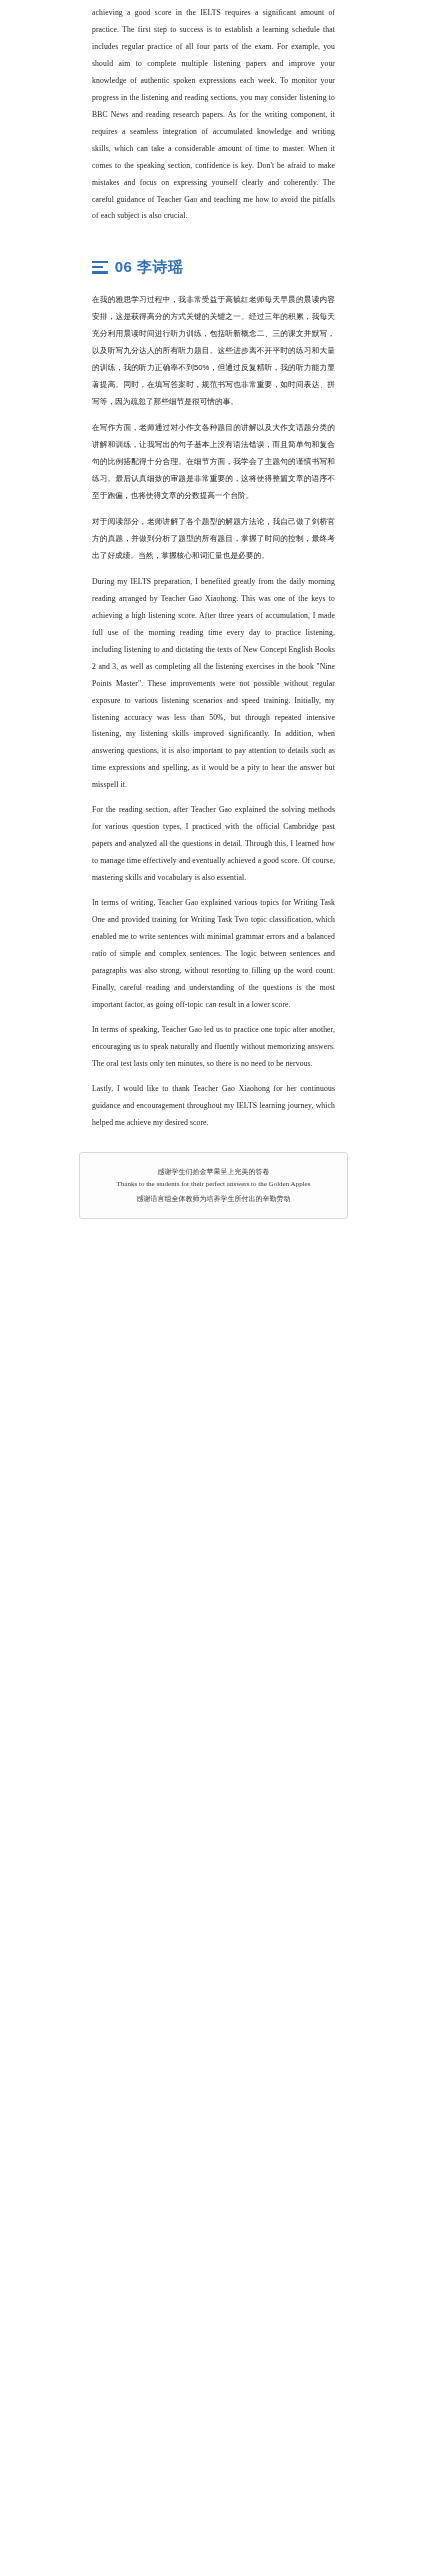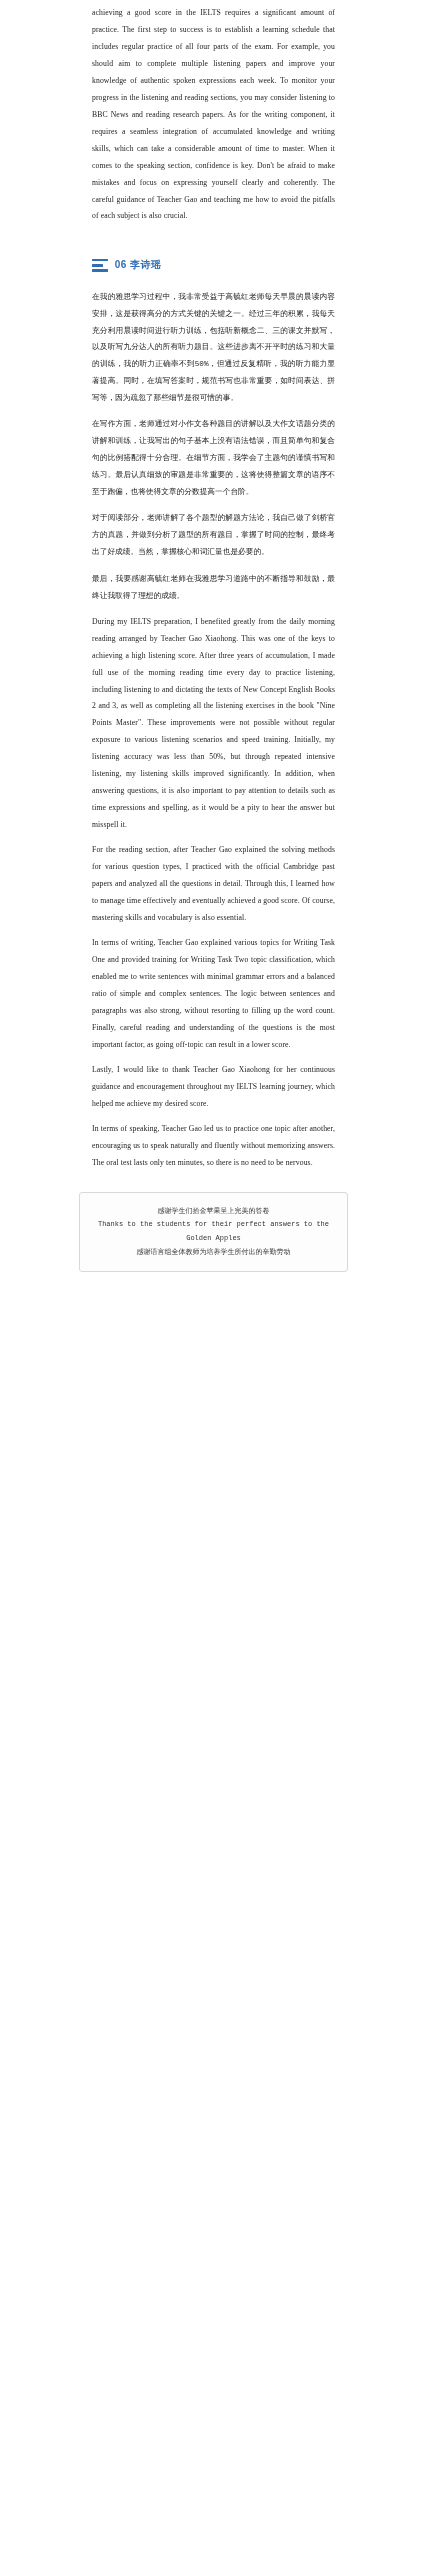--- a/index.html
+++ b/index.html
@@ -26,21 +26,21 @@
   .para-en {
     font-family: "Liberation Serif", serif;
     font-size: 7.7px;
     line-height: 2.2;
     text-align: justify;
     margin: 0 0 8.2px 0;
     color: #222;
     letter-spacing: 0.1px;
   }
   .para-cn {
-    font-family: Liberation Mono, monospace;
+    font-family: Liberation Sans, sans-serif;
     font-size: 7.7px;
     line-height: 2.2;
     text-align: justify;
     margin: 0 0 9.3px 0;
     color: #222;
   }
   
   .section-head {
     display: flex;
     align-items: center;
@@ -58,21 +58,21 @@
     background: #2f6fb5;
     height: 2.6px;
     margin: 1.3px 0;
     border-radius: 0.5px;
   }
   .bars i.b1 { width: 15.5px; }
   .bars i.b2 { width: 11.3px; }
   .bars i.b3 { width: 15.5px; }
   .section-title {
     font-family: "Liberation Sans", sans-serif;
-    font-size: 10px;
+    font-size: 15px;
     font-weight: bold;
     color: #2f6fb5;
     letter-spacing: 0.5px;
   }
   
   .thanks-box {
     margin: 20.6px 36px 0 36px;
     border: 0.5px solid #d8d8d8;
     border-radius: 3.1px;
     padding: 11.3px 13.4px 12.4px 13.4px;
@@ -81,21 +81,21 @@
   }
   .thanks-line {
     font-family: "Liberation Sans", sans-serif;
     font-size: 7px;
     line-height: 1.95;
     text-align: center;
     color: #333;
     margin: 0;
   }
   .thanks-line.en {
-    font-family: Liberation Mono, monospace;
+    font-family: Liberation Serif, serif;
   }
   .spacer-top { height: 5.2px; }
 </style>
 </head>
 <body>
 
 <div class="page">
 
   <div class="spacer-top"></div>
 
@@ -109,29 +109,28 @@
         <i class="b2"></i>
         <i class="b3"></i>
     </span>
     <span class="section-title">06 李诗瑶</span>
   </div>
 
   <div class="block">
     <p class="para-cn">在我的雅思学习过程中，我非常受益于高毓红老师每天早晨的晨读内容安排，这是获得高分的方式关键的关键之一。经过三年的积累，我每天充分利用晨读时间进行听力训练，包括听新概念二、三的课文并默写，以及听写九分达人的所有听力题目。这些进步离不开平时的练习和大量的训练，我的听力正确率不到50%，但通过反复精听，我的听力能力显著提高。同时，在填写答案时，规范书写也非常重要，如时间表达、拼写等，因为疏忽了那些细节是很可惜的事。</p>
     <p class="para-cn">在写作方面，老师通过对小作文各种题目的讲解以及大作文话题分类的讲解和训练，让我写出的句子基本上没有语法错误，而且简单句和复合句的比例搭配得十分合理。在细节方面，我学会了主题句的谨慎书写和练习。最后认真细致的审题是非常重要的，这将使得整篇文章的语序不至于跑偏，也将使得文章的分数提高一个台阶。</p>
     <p class="para-cn">对于阅读部分，老师讲解了各个题型的解题方法论，我自己做了剑桥官方的真题，并做到分析了题型的所有题目，掌握了时间的控制，最终考出了好成绩。当然，掌握核心和词汇量也是必要的。</p>
-    <p class="para-cn">最后，我要感谢高毓红老师在我雅思学习道路中的不断指导和鼓励，最终让我取得了理想的成绩。</p>
   </div>
 
   <div class="block">
     <p class="para-en">During my IELTS preparation, I benefited greatly from the daily morning reading arranged by Teacher Gao Xiaohong. This was one of the keys to achieving a high listening score. After three years of accumulation, I made full use of the morning reading time every day to practice listening, including listening to and dictating the texts of New Concept English Books 2 and 3, as well as completing all the listening exercises in the book "Nine Points Master". These improvements were not possible without regular exposure to various listening scenarios and speed training. Initially, my listening accuracy was less than 50%, but through repeated intensive listening, my listening skills improved significantly. In addition, when answering questions, it is also important to pay attention to details such as time expressions and spelling, as it would be a pity to hear the answer but misspell it.</p>
     <p class="para-en">For the reading section, after Teacher Gao explained the solving methods for various question types, I practiced with the official Cambridge past papers and analyzed all the questions in detail. Through this, I learned how to manage time effectively and eventually achieved a good score. Of course, mastering skills and vocabulary is also essential.</p>
     <p class="para-en">In terms of writing, Teacher Gao explained various topics for Writing Task One and provided training for Writing Task Two topic classification, which enabled me to write sentences with minimal grammar errors and a balanced ratio of simple and complex sentences. The logic between sentences and paragraphs was also strong, without resorting to filling up the word count. Finally, careful reading and understanding of the questions is the most important factor, as going off-topic can result in a lower score.</p>
+    <p class="para-en">In terms of speaking, Teacher Gao led us to practice one topic after another, encouraging us to speak naturally and fluently without memorizing answers. The oral test lasts only ten minutes, so there is no need to be nervous.</p>
     <p class="para-en">Lastly, I would like to thank Teacher Gao Xiaohong for her continuous guidance and encouragement throughout my IELTS learning journey, which helped me achieve my desired score.</p>
-    <p class="para-en">In terms of speaking, Teacher Gao led us to practice one topic after another, encouraging us to speak naturally and fluently without memorizing answers. The oral test lasts only ten minutes, so there is no need to be nervous.</p>
   </div>
 
   <div class="thanks-box">
     <p class="thanks-line">感谢学生们拾金苹果呈上完美的答卷</p>
     <p class="thanks-line en">Thanks to the students for their perfect answers to the Golden Apples</p>
     <p class="thanks-line">感谢语言组全体教师为培养学生所付出的辛勤劳动</p>
   </div>
 
 </div>
 

